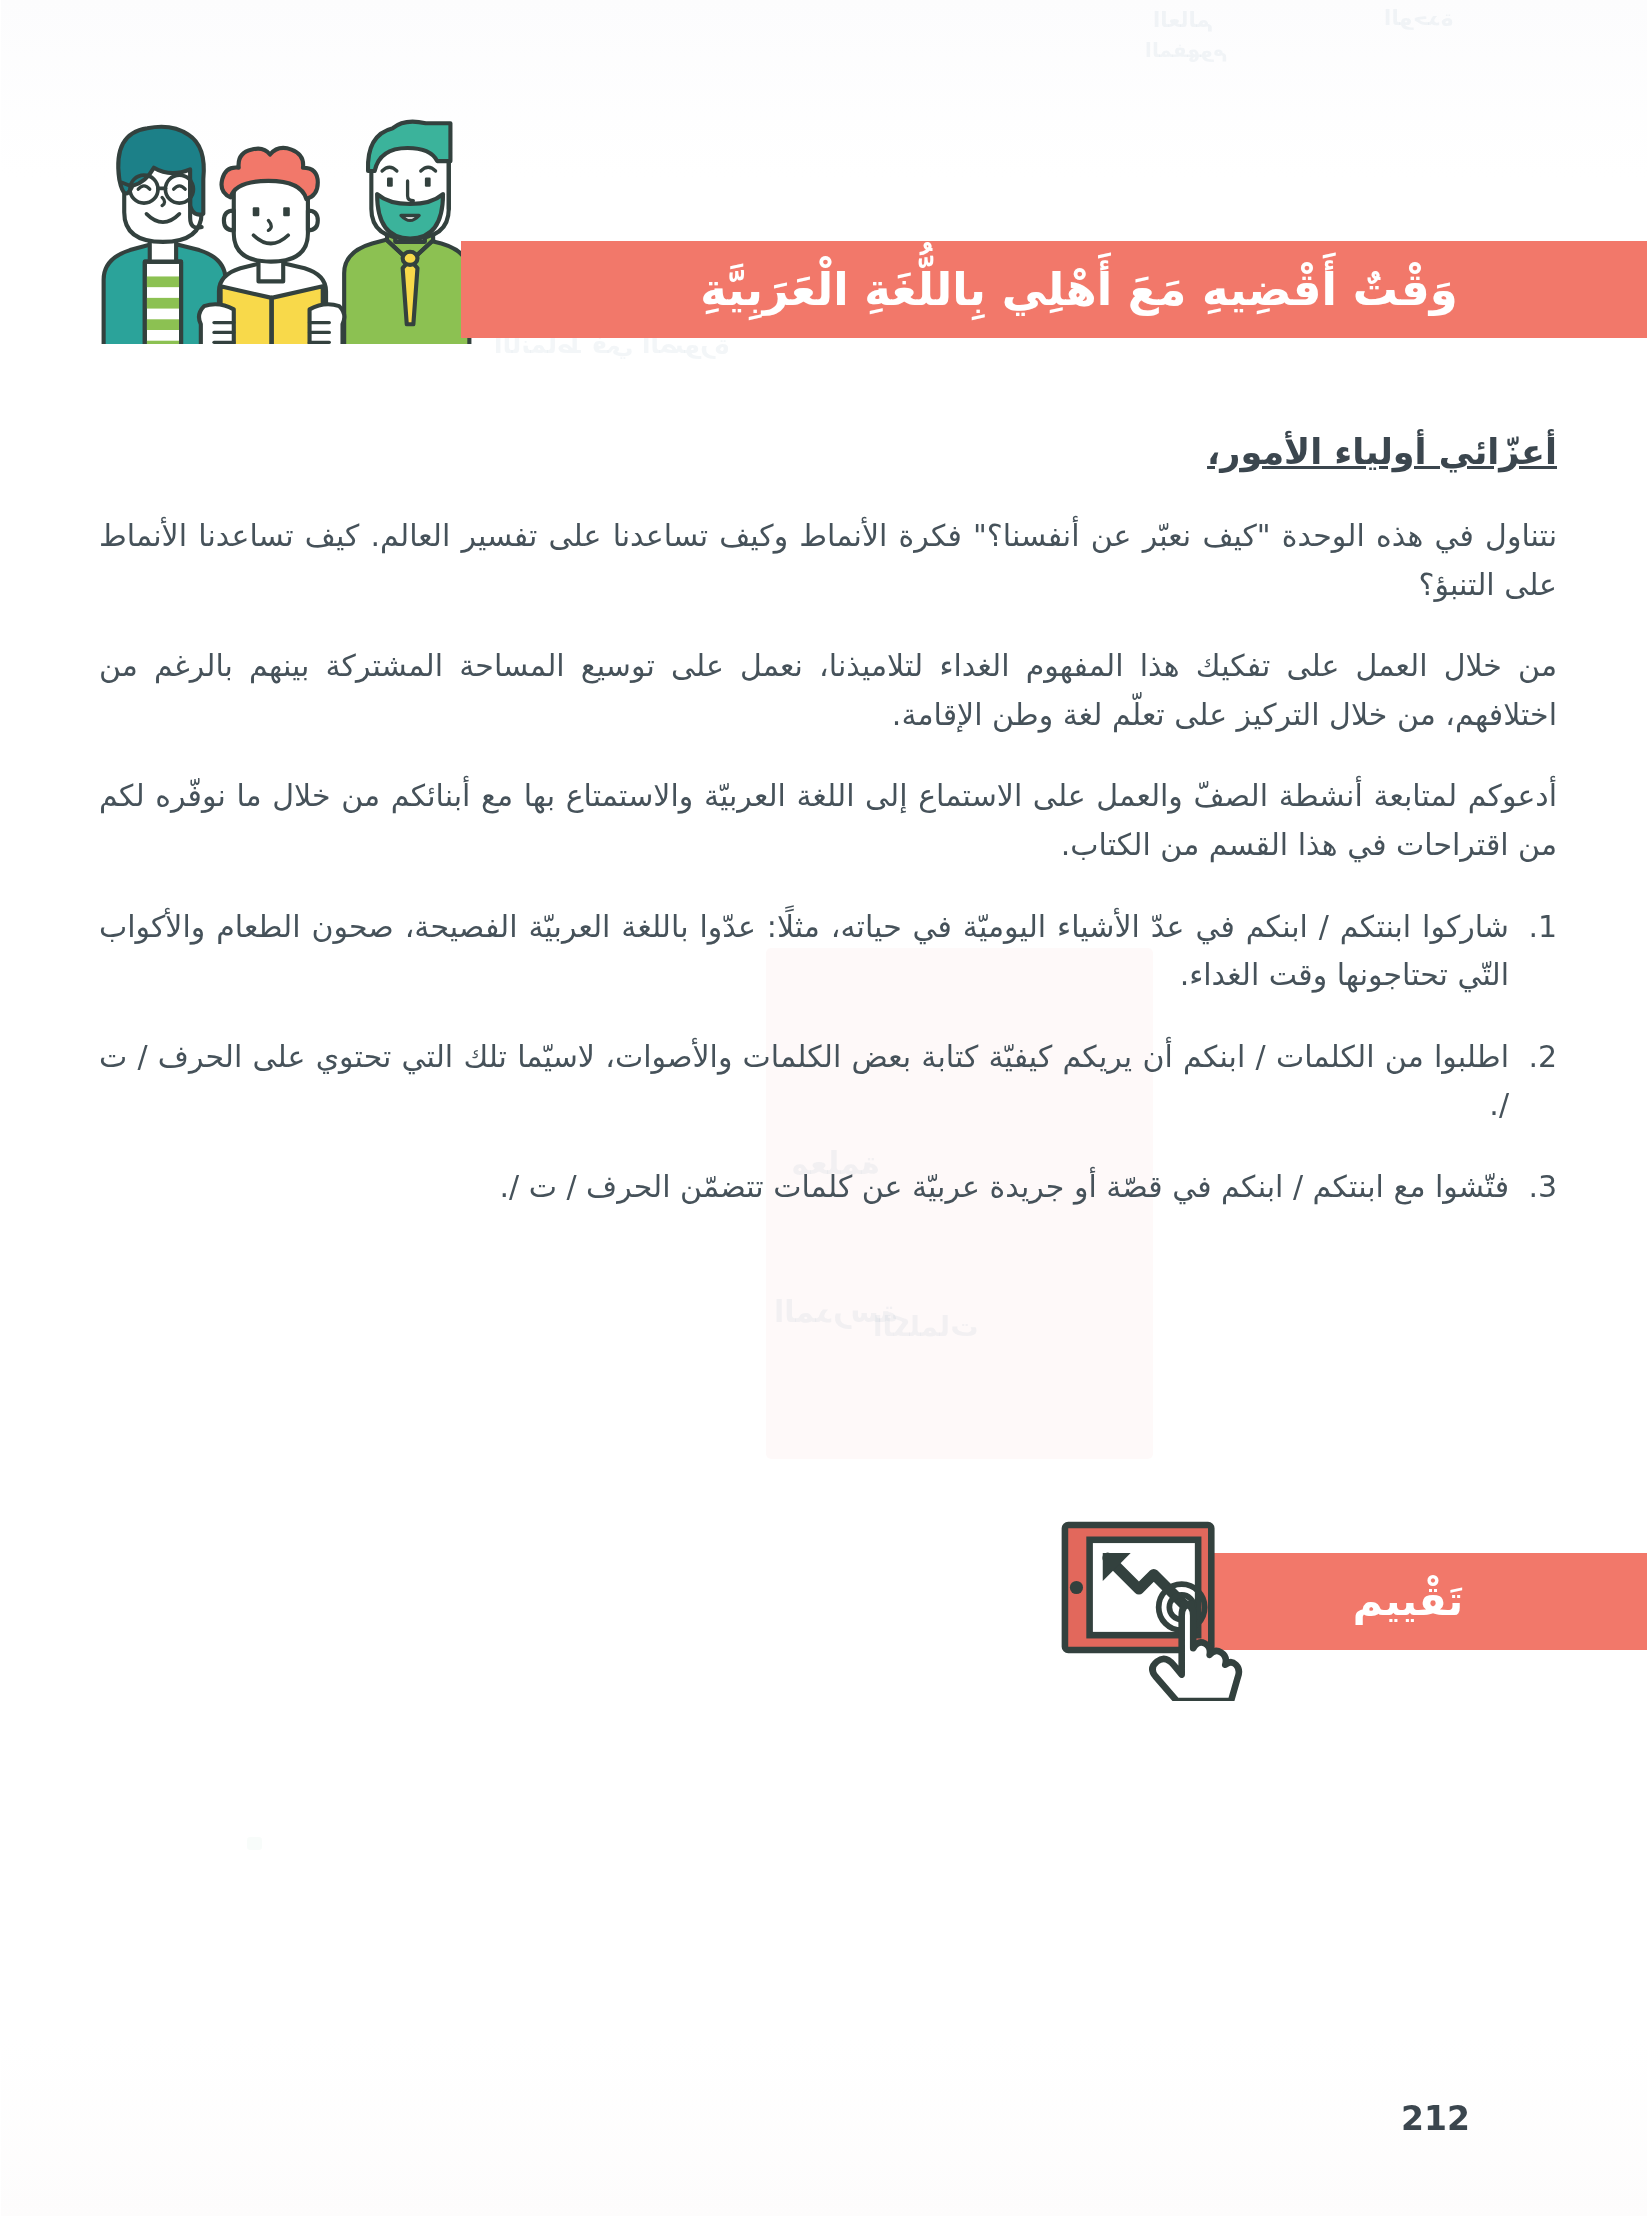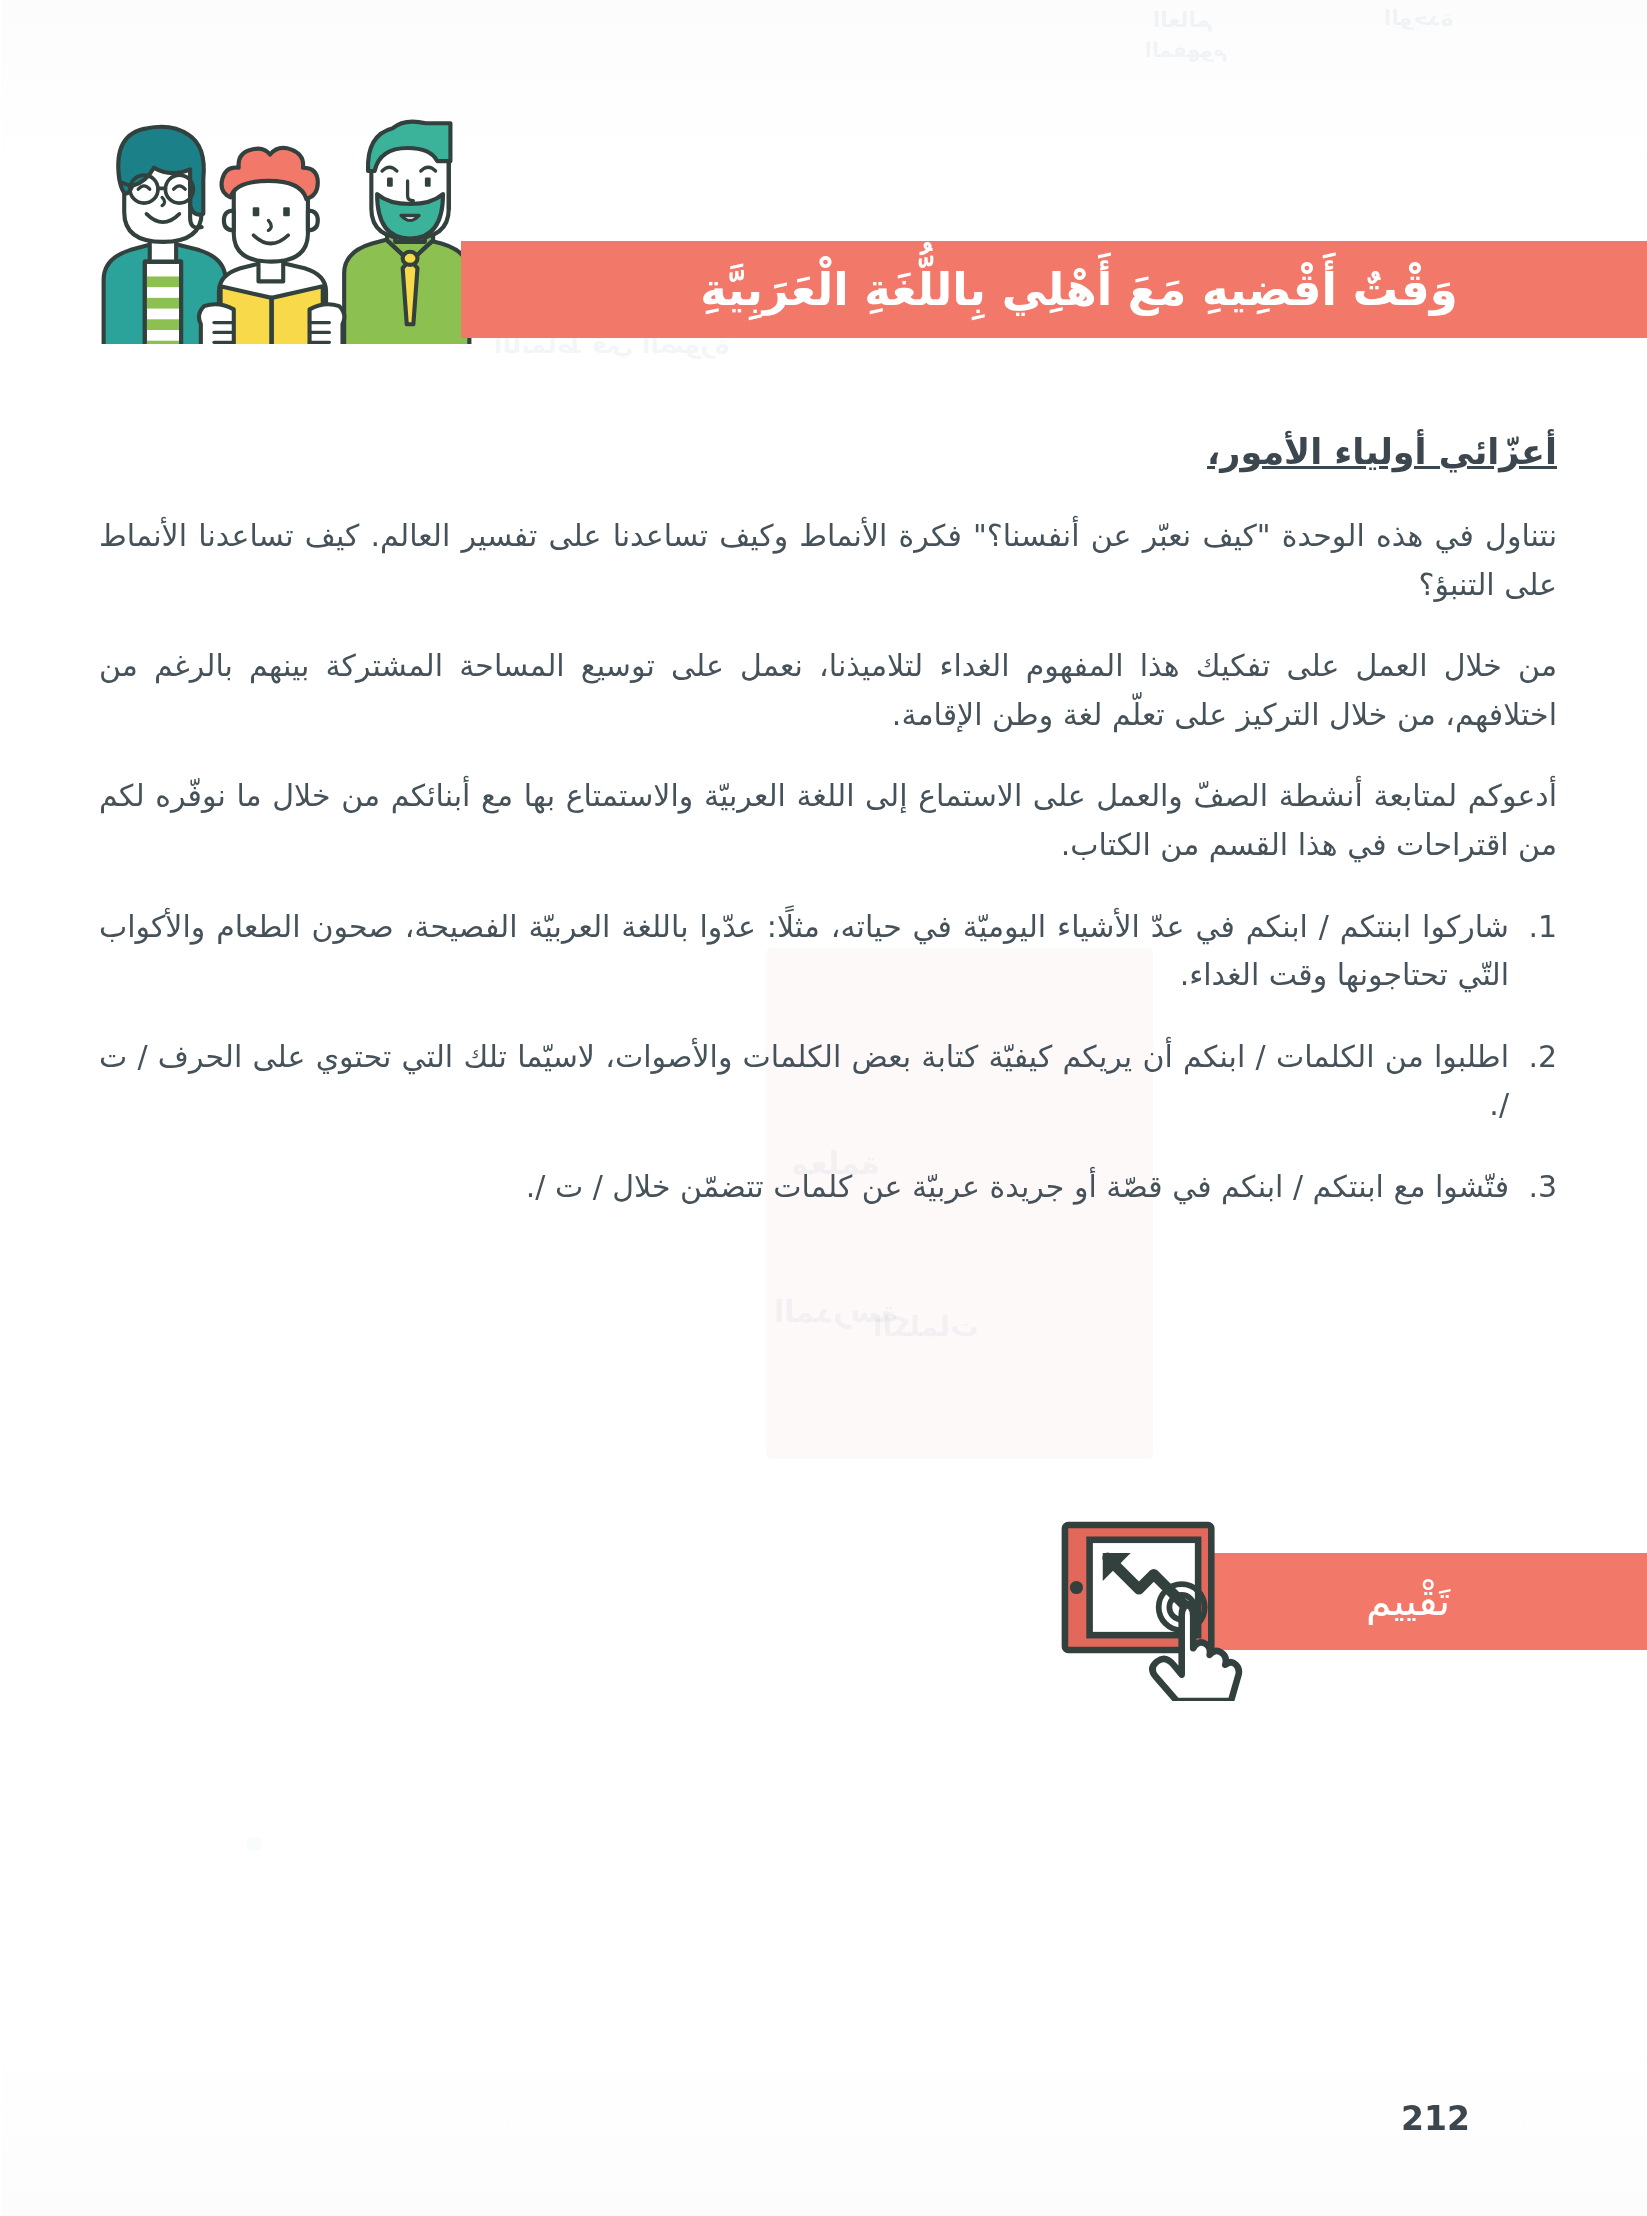--- a/index.html
+++ b/index.html
@@ -149,21 +149,21 @@
     height: 97px;
     background: #f2786a;
     display: flex;
     align-items: center;
     justify-content: center;
     box-sizing: border-box;
   }
   .assess-banner .assess-text {
     color: #ffffff;
     font-size: 41px;
-    font-weight: 400;
+    font-weight: 700;
     line-height: 1;
     direction: rtl;
   }
   .assess-icon {
     position: absolute;
     left: 0;
     top: 0;
     width: 185px;
     height: 181px;
   }
@@ -321,21 +321,21 @@
       <li>
         <span class="marker">.1</span>
         <span>شاركوا ابنتكم / ابنكم في عدّ الأشياء اليوميّة في حياته، مثلًا: عدّوا باللغة العربيّة الفصيحة، صحون الطعام والأكواب التّي تحتاجونها وقت الغداء.</span>
       </li>
       <li>
         <span class="marker">.2</span>
         <span>اطلبوا من الكلمات / ابنكم أن يريكم كيفيّة كتابة بعض الكلمات والأصوات، لاسيّما تلك التي تحتوي على الحرف / ت /.</span>
       </li>
       <li>
         <span class="marker">.3</span>
-        <span>فتّشوا مع ابنتكم / ابنكم في قصّة أو جريدة عربيّة عن كلمات تتضمّن خلال / ت /.</span>
+        <span>فتّشوا مع ابنتكم / ابنكم في قصّة أو جريدة عربيّة عن كلمات تتضمّن الحرف / ت /.</span>
       </li>
     </ol>
   </div>
 
   <div class="assess-wrap">
 
     <div class="assess-banner">
       <span class="assess-text">تَقْييم</span>
     </div>
 

